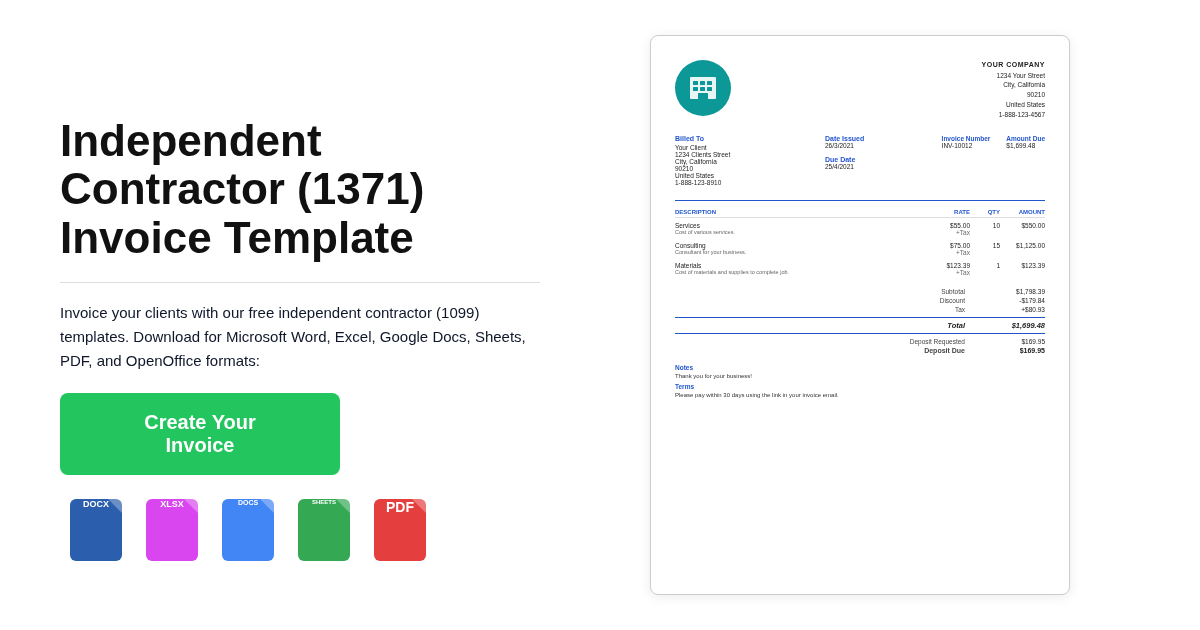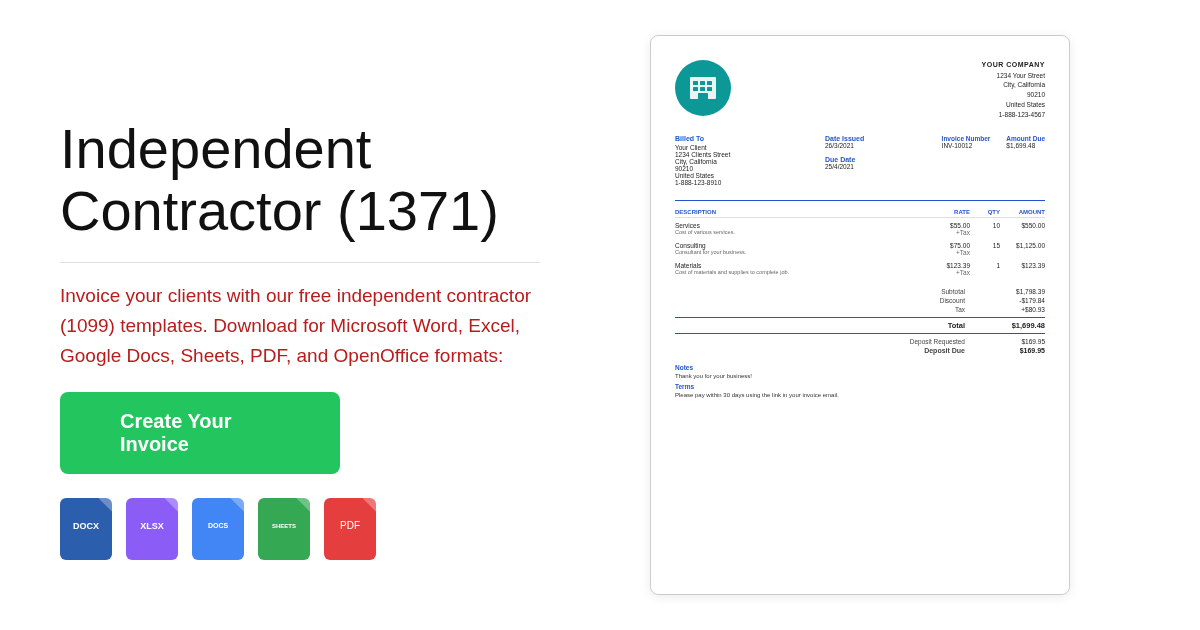--- a/index.html
+++ b/index.html
@@ -17,86 +17,87 @@
       width: 1200px;
       height: 630px;
       align-items: center;
       padding: 30px 60px;
     }
     .left-panel {
       flex: 0 0 520px;
       padding-right: 40px;
     }
     .main-title {
-      font-size: 56px;
-      font-weight: 400;
+      font-size: 44px;
+      font-weight: 700;
       line-height: 1.1;
       color: #111;
       margin-bottom: 20px;
       margin-top: 48px;
     }
     .divider {
       border: none;
       border-top: 1px solid #ddd;
       margin: 18px 0;
     }
     .description {
-      font-size: 19px;
-      color: #b91c1c;
+      font-size: 15px;
+      color: #0f172a;
       line-height: 1.6;
       margin-bottom: 20px;
     }
     .or-text {
       font-size: 15px;
       color: #333;
       margin-bottom: 16px;
       font-weight: 500;
     }
     .cta-button {
       display: inline-block;
       background: #22c55e;
       color: #fff;
       font-size: 20px;
       font-weight: 600;
       padding: 18px 60px;
       border-radius: 8px;
       border: none;
       cursor: pointer;
       margin-bottom: 24px;
-      text-align: left;
+      text-align: center;
       width: 280px;
     }
     .file-icons {
       display: flex;
       gap: 14px;
       align-items: center;
     }
     .file-icon {
       width: 52px;
       height: 62px;
       border-radius: 6px;
       display: flex;
       flex-direction: column;
       align-items: center;
-      justify-content: center;
+      justify-content: flex-start;
       padding-bottom: 6px;
       font-size: 10px;
       font-weight: 800;
       color: #fff;
       position: relative;
+      margin-left: 10px;
     }
     .file-icon .dog-ear {
       position: absolute;
       top: 0; right: 0;
       width: 14px; height: 14px;
       background: rgba(255,255,255,0.3);
       clip-path: polygon(100% 0, 0 0, 100% 100%);
     }
     .file-icon.docx { background: #2b5fad; }
-    .file-icon.xlsx { background: #8b5cf6; }
+    .file-icon.xlsx { background: #d946ef; }
     .file-icon.gdoc { background: #4285f4; }
     .file-icon.gsheet { background: #34a853; }
     .file-icon.pdf { background: #e53e3e; }
     .file-icon.odt { background: #00a2e8; }
 
     
     .right-panel {
       flex: 1;
       display: flex;
       justify-content: center;
@@ -200,36 +201,38 @@
     .total-value { width: 50px; text-align: right; }
     .total-final {
       display: flex;
       justify-content: space-between;
       font-weight: 700;
       font-size: 7.5px;
       border-top: 1px solid #2255cc;
       border-bottom: 1px solid #2255cc;
       padding: 3px 0;
       margin: 4px 0;
+      font-style: italic;
     }
     .notes-section { margin-top: 10px; }
     .notes-label { color: #2255cc; font-weight: 600; font-size: 6.5px; margin-bottom: 2px; }
     .notes-text { font-size: 6px; color: #333; }
     .terms-label { color: #2255cc; font-weight: 600; font-size: 6.5px; margin-top: 4px; margin-bottom: 2px; }
     .terms-text { font-size: 6px; color: #333; }
   </style>
 </head>
 <body>
 
 <div class="container">
 
   <div class="left-panel">
     <h1 class="main-title">
       <span>Independent</span><br>
       <span>Contractor (1371)</span><br>
+      <span>Invoice Template</span>
     </h1>
     <hr class="divider">
     <p class="description">Invoice your clients with our free independent contractor (1099) templates. Download for Microsoft Word, Excel, Google Docs, Sheets, PDF, and OpenOffice formats:</p>
     <button class="cta-button">Create Your Invoice</button>
     <div class="file-icons">
       <div class="file-icon docx">
         <div class="dog-ear"></div>
         <span style="font-size:9px;font-weight:800;">DOCX</span>
       </div>
       <div class="file-icon xlsx">
@@ -239,21 +242,21 @@
       <div class="file-icon gdoc">
         <div class="dog-ear"></div>
         <span style="font-size:7px;font-weight:800;">DOCS</span>
       </div>
       <div class="file-icon gsheet">
         <div class="dog-ear"></div>
         <span style="font-size:6px;font-weight:800;">SHEETS</span>
       </div>
       <div class="file-icon pdf">
         <div class="dog-ear"></div>
-        <span style="font-size:10px;font-weight:400;">PDF</span>
+        <span style="font-size:14px;font-weight:700;">PDF</span>
       </div>
     </div>
   </div>
 
   <div class="right-panel">
     <div class="invoice-card">
 
       <div class="invoice-header">
         <div class="company-logo">
           <svg viewBox="0 0 34 34" fill="none" xmlns="http://www.w3.org/2000/svg">

